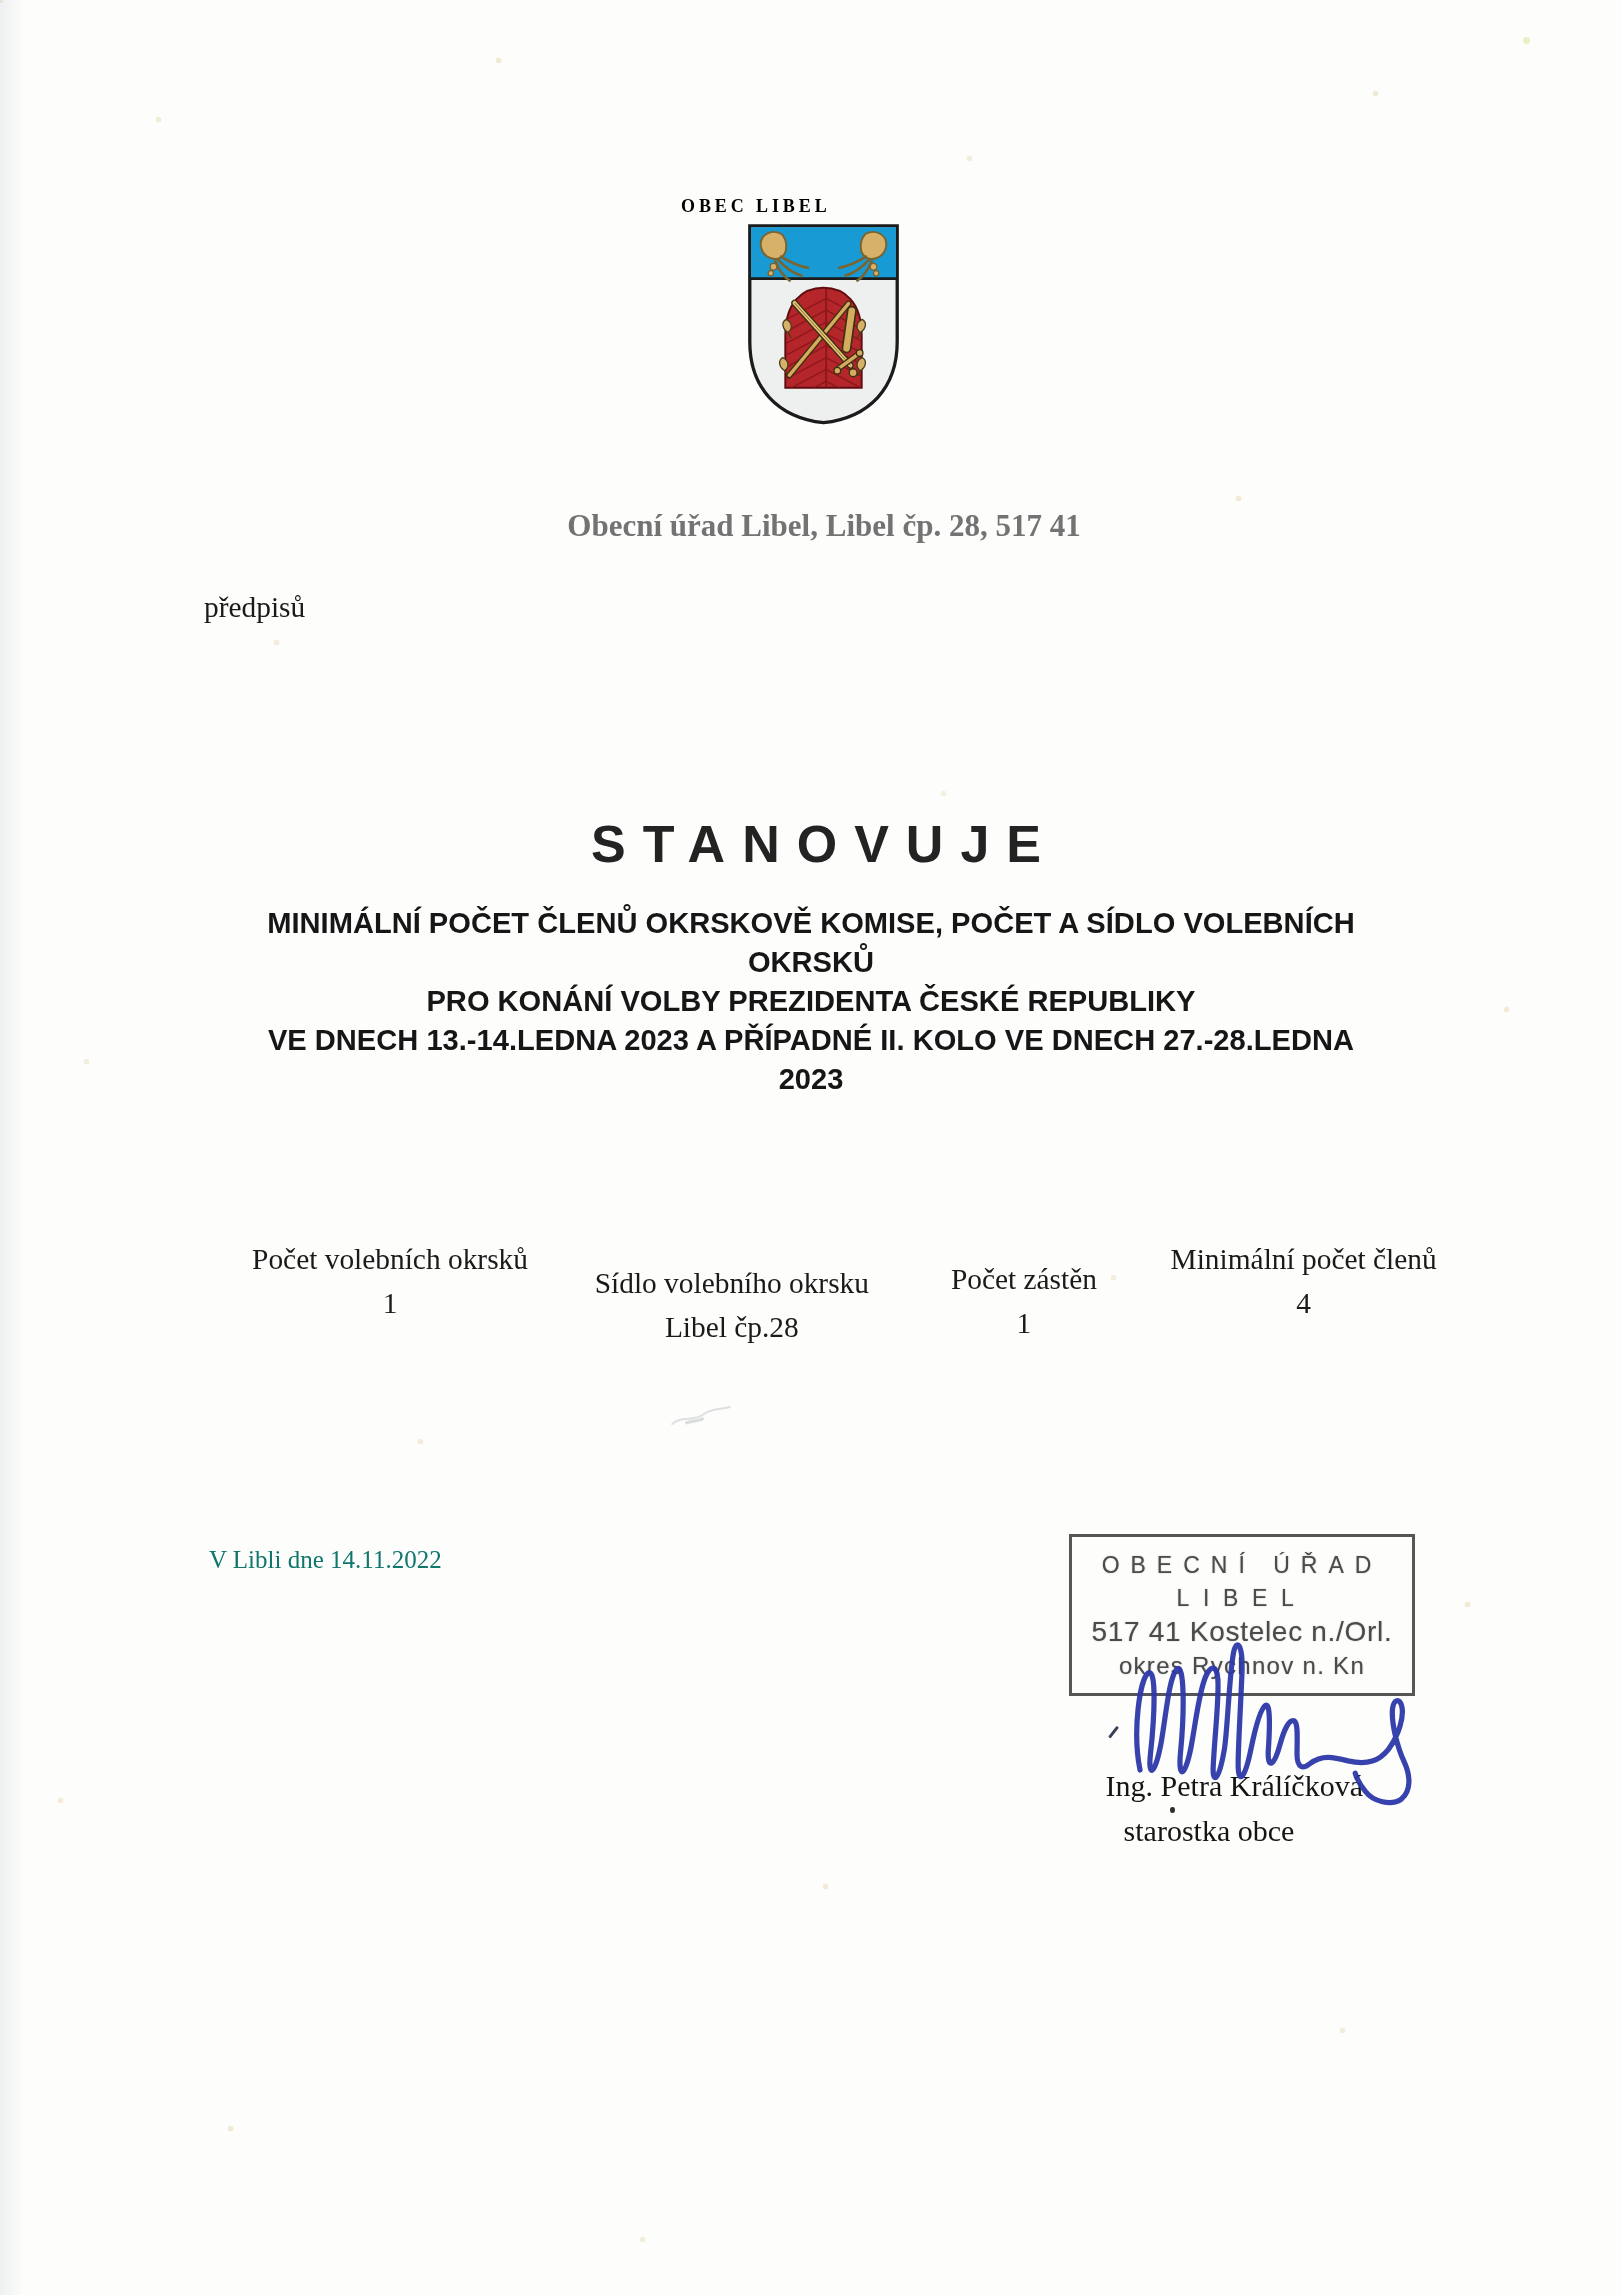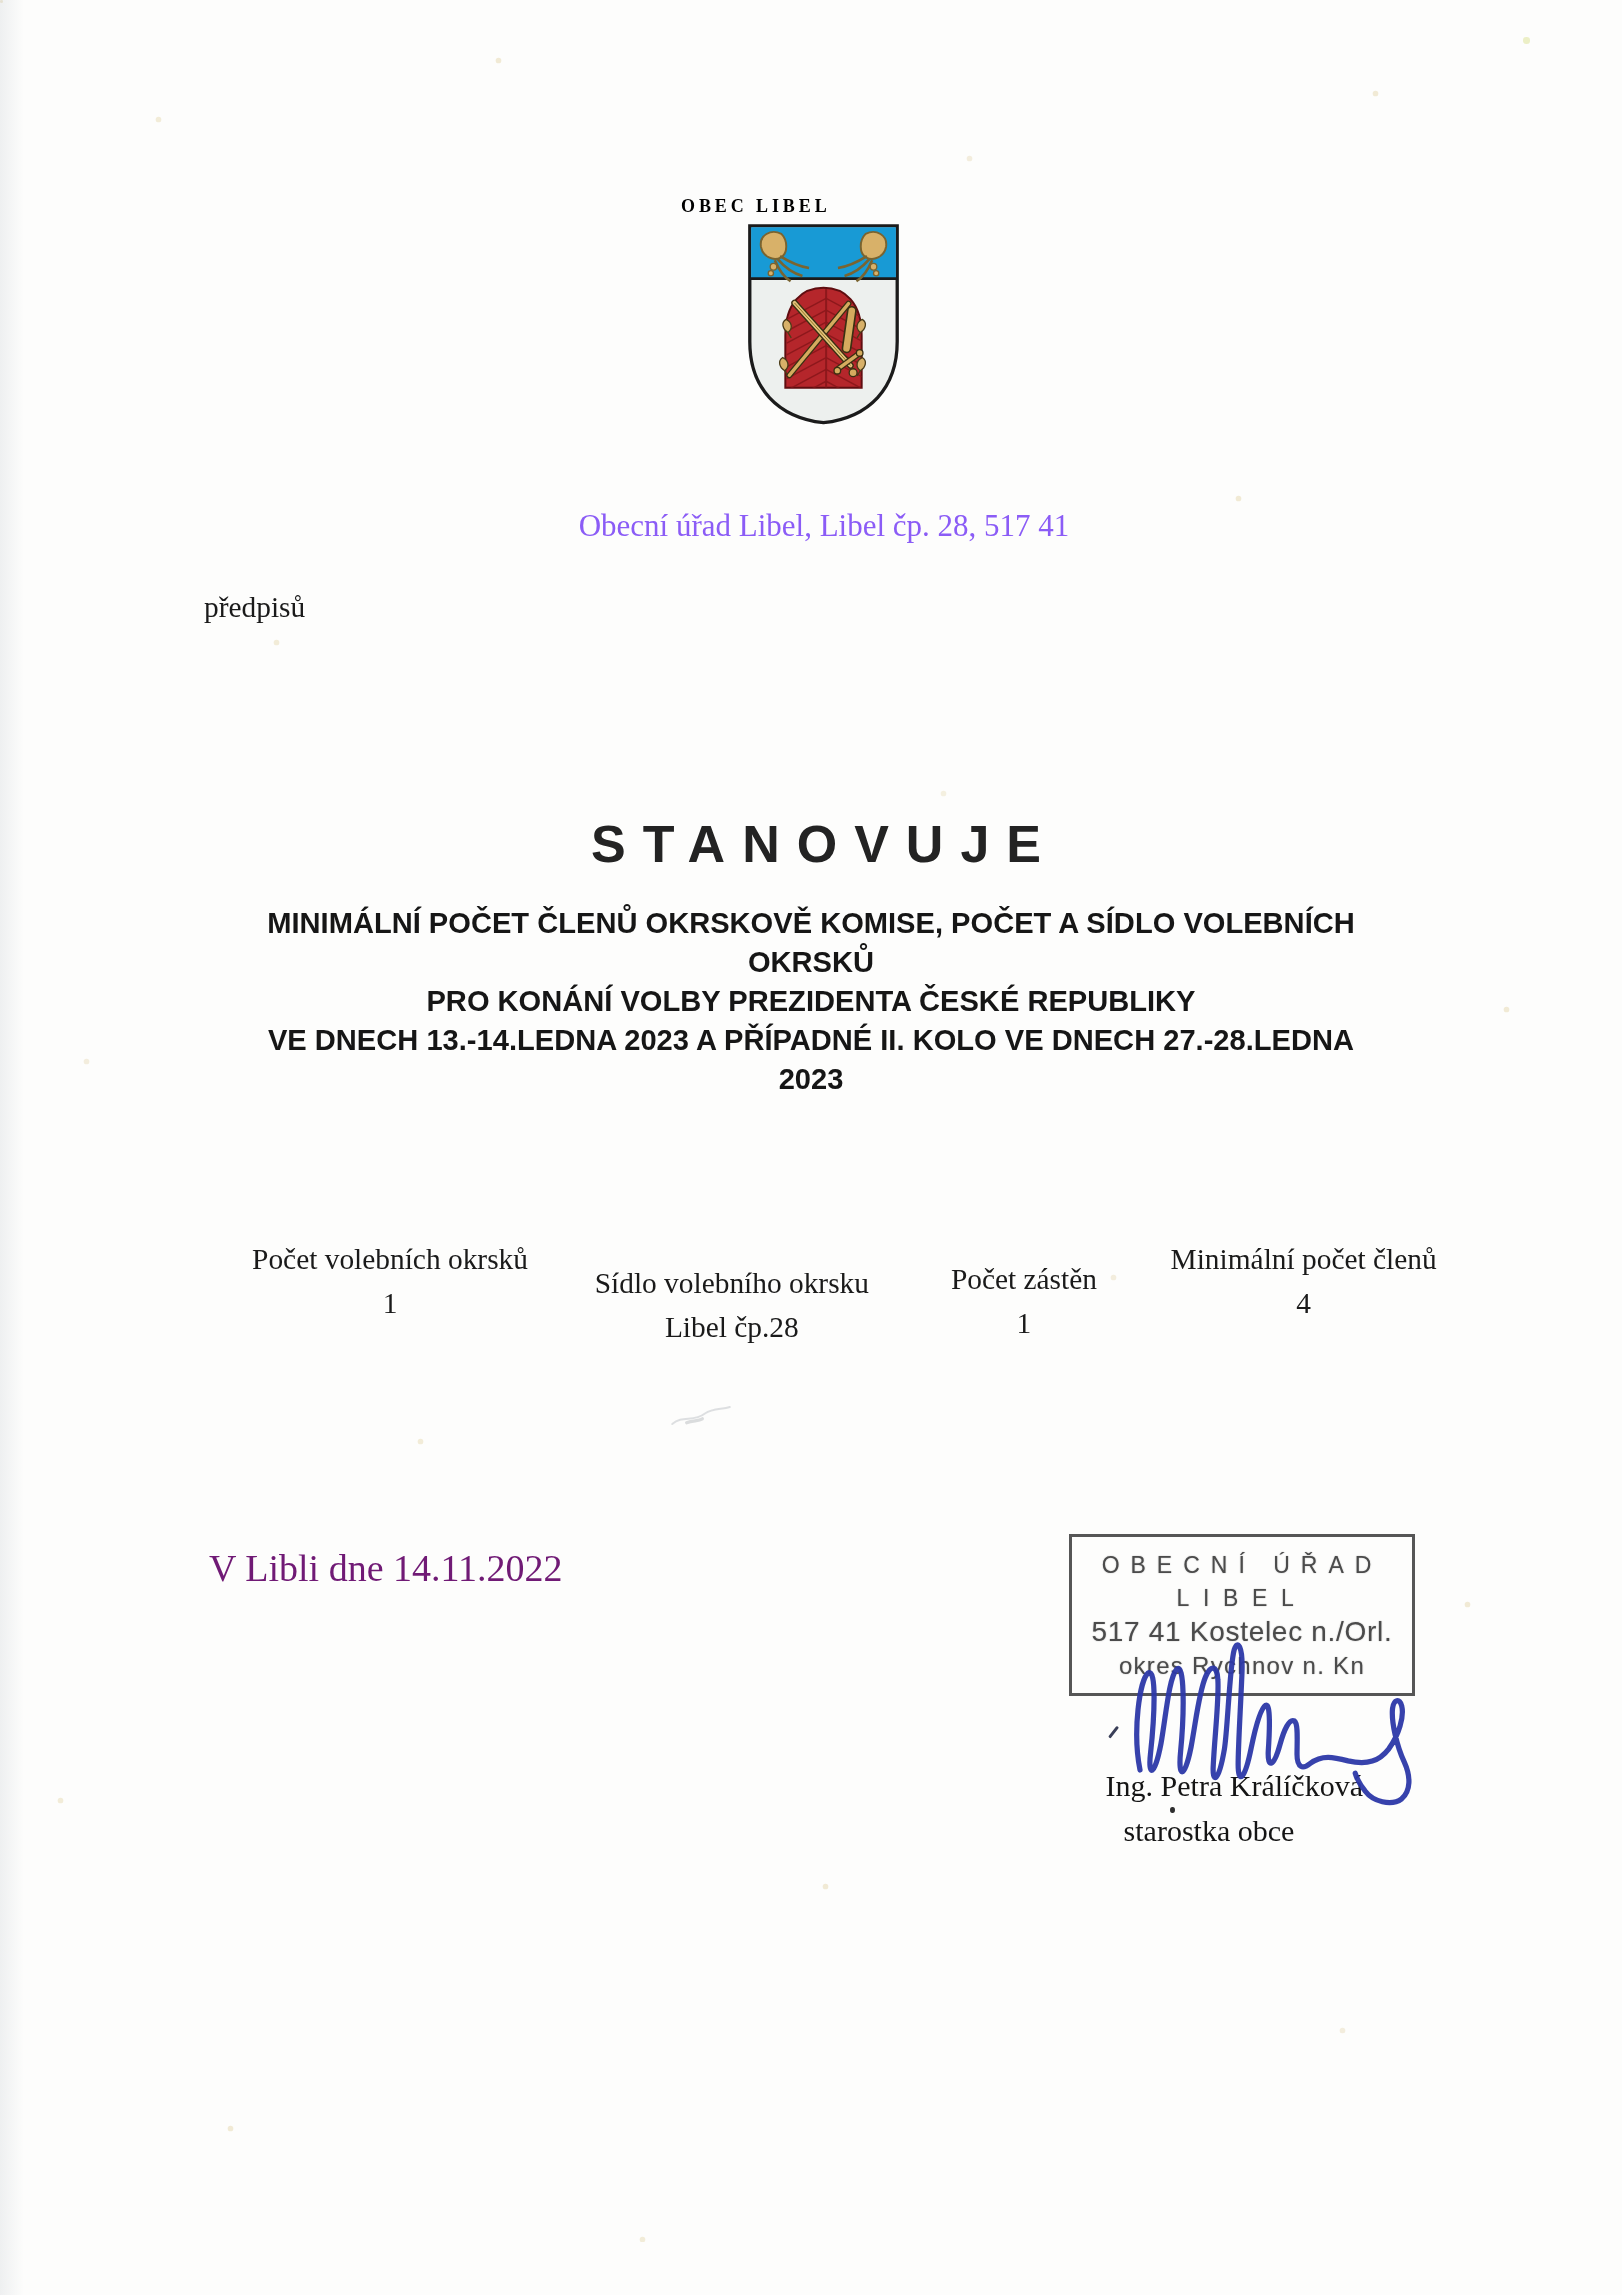--- a/index.html
+++ b/index.html
@@ -19,42 +19,42 @@
     229px 2127px 0 1.3px #efe6cc, 641px 2238px 0 1.3px #f0e8d0, 1112px 1276px 0 1.3px #f1ead6,
     1466px 1603px 0 1.3px #efe6cc, 59px 1799px 0 1.3px #f0e8d0, 942px 792px 0 1.3px #f3edda;}
   .edge-shade{left:0;top:0;width:23.6px;height:2295px;
     background:linear-gradient(90deg, rgba(185,192,200,.22), rgba(185,192,200,0));}
 
   .emblem-title{left:681px;top:196px;width:281px;
     font-weight:bold;font-size:18px;letter-spacing:3.9px;color:#000000;}
   .coa{left:743px;top:222px;}
 
   .letterhead{left:353px;top:508px;width:942px;text-align:center;
-    font-weight:normal;font-size:31px;color:#8b5cf6;}
+    font-weight:bold;font-size:31px;color:#737373;}
 
   .intro{left:204px;top:584px;width:1222px;font-size:29.4px;line-height:46px;color:#1a1a1a;}
   .intro .jline{text-align:justify;text-align-last:justify;}
   .intro .lline{text-align:left;}
 
   .decree{left:0;top:814px;width:1649px;text-align:center;
     font-family:"Liberation Sans", sans-serif;font-weight:bold;
     font-size:52px;letter-spacing:17px;color:#232323;}
 
   .subject{left:173px;top:903px;width:1276px;text-align:center;
     font-family:"Liberation Sans", sans-serif;font-weight:bold;
     font-size:30px;line-height:39px;color:#161616;transform:scaleX(.97);transform-origin:center top;}
   .subject div{white-space:nowrap;}
 
   .okr-table{left:216px;top:1243px;width:1243px;display:flex;font-size:29.4px;color:#1a1a1a;}
   .okr-col{text-align:center;}
   .okr-col .hdr{white-space:nowrap;}
   .okr-col .val{margin-top:10.5px;}
   .c1{width:28%;} .c2{width:27%;margin-top:24px;} .c3{width:20%;margin-top:20px;} .c4{width:25%;}
 
-  .place-date{left:209px;top:1546px;font-size:38px;color:#701a75;}
+  .place-date{left:209px;top:1546px;font-size:25px;color:#0f766e;}
 
   .stamp{left:1069px;top:1534px;width:346px;height:162px;box-sizing:border-box;
     border:3.3px solid #4a4a4a;text-align:center;
     font-family:"Liberation Sans", sans-serif;color:#3e3e3e;opacity:.93;
     text-shadow:0 0 1.3px rgba(70,70,70,.5);}
   .stamp .l1{margin-top:11.8px;font-size:23px;letter-spacing:11px;line-height:33px;}
   .stamp .l2{font-size:23px;letter-spacing:13.7px;line-height:33px;}
   .stamp .l3{font-size:28px;letter-spacing:0.7px;line-height:34px;}
   .stamp .l4{font-size:24px;letter-spacing:1.3px;line-height:34px;}
 

